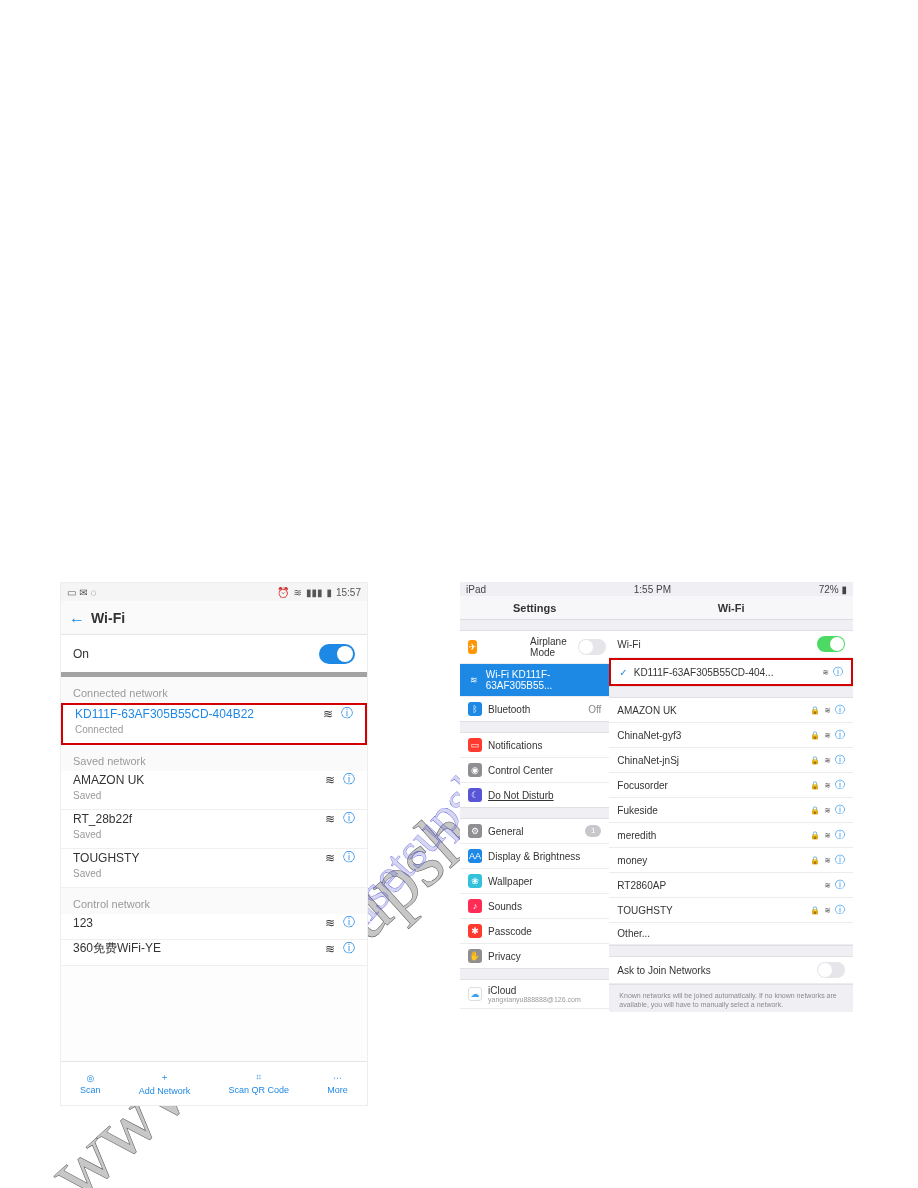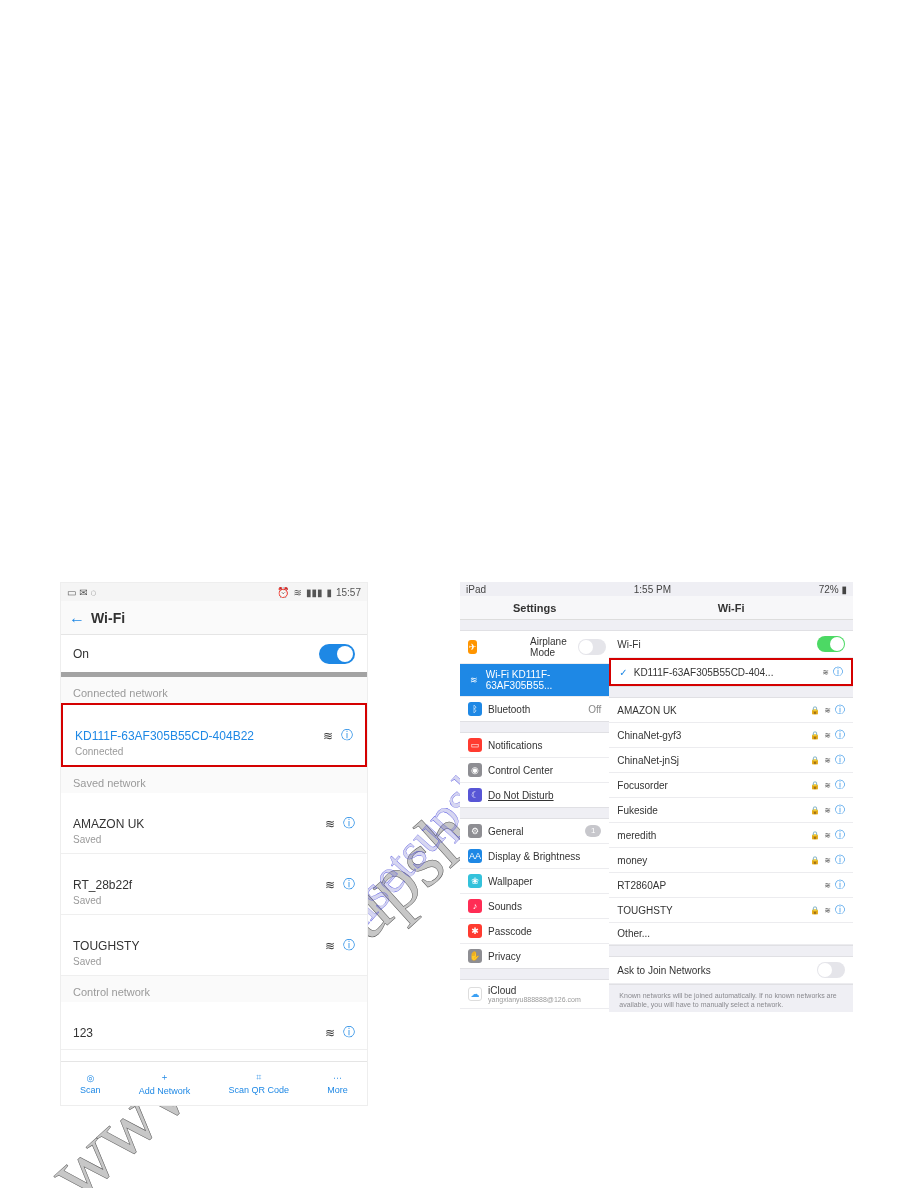--- a/index.html
+++ b/index.html
@@ -63,21 +63,21 @@
     width: 16px; height: 16px; border-radius: 50%; background: #fff;
   }
   .phone .section {
     padding: 10px 12px 4px;
     color: #9a9a9a;
     font-size: 11px;
     background: #fafafa;
   }
   .phone .net {
     border-bottom: 1px solid #efefef;
-    padding: 22px 12px 8px;
+    padding: 0 12px 8px;
     background: #fff;
   }
   .phone .net .line1 { display: flex; justify-content: space-between; align-items: center; }
   .phone .net .ssid { font-size: 12px; }
   .phone .net .sub { font-size: 10px; color: #9a9a9a; margin-top: 2px; }
   .phone .net.connected { border: 2px solid #d40000; }
   .phone .net.connected .ssid { color: #1e88e5; }
   .net-icons { display: flex; gap: 8px; align-items: center; color: #333; }
   .net-icons .info { color: #1e88e5; }
   .phone .bottombar {

